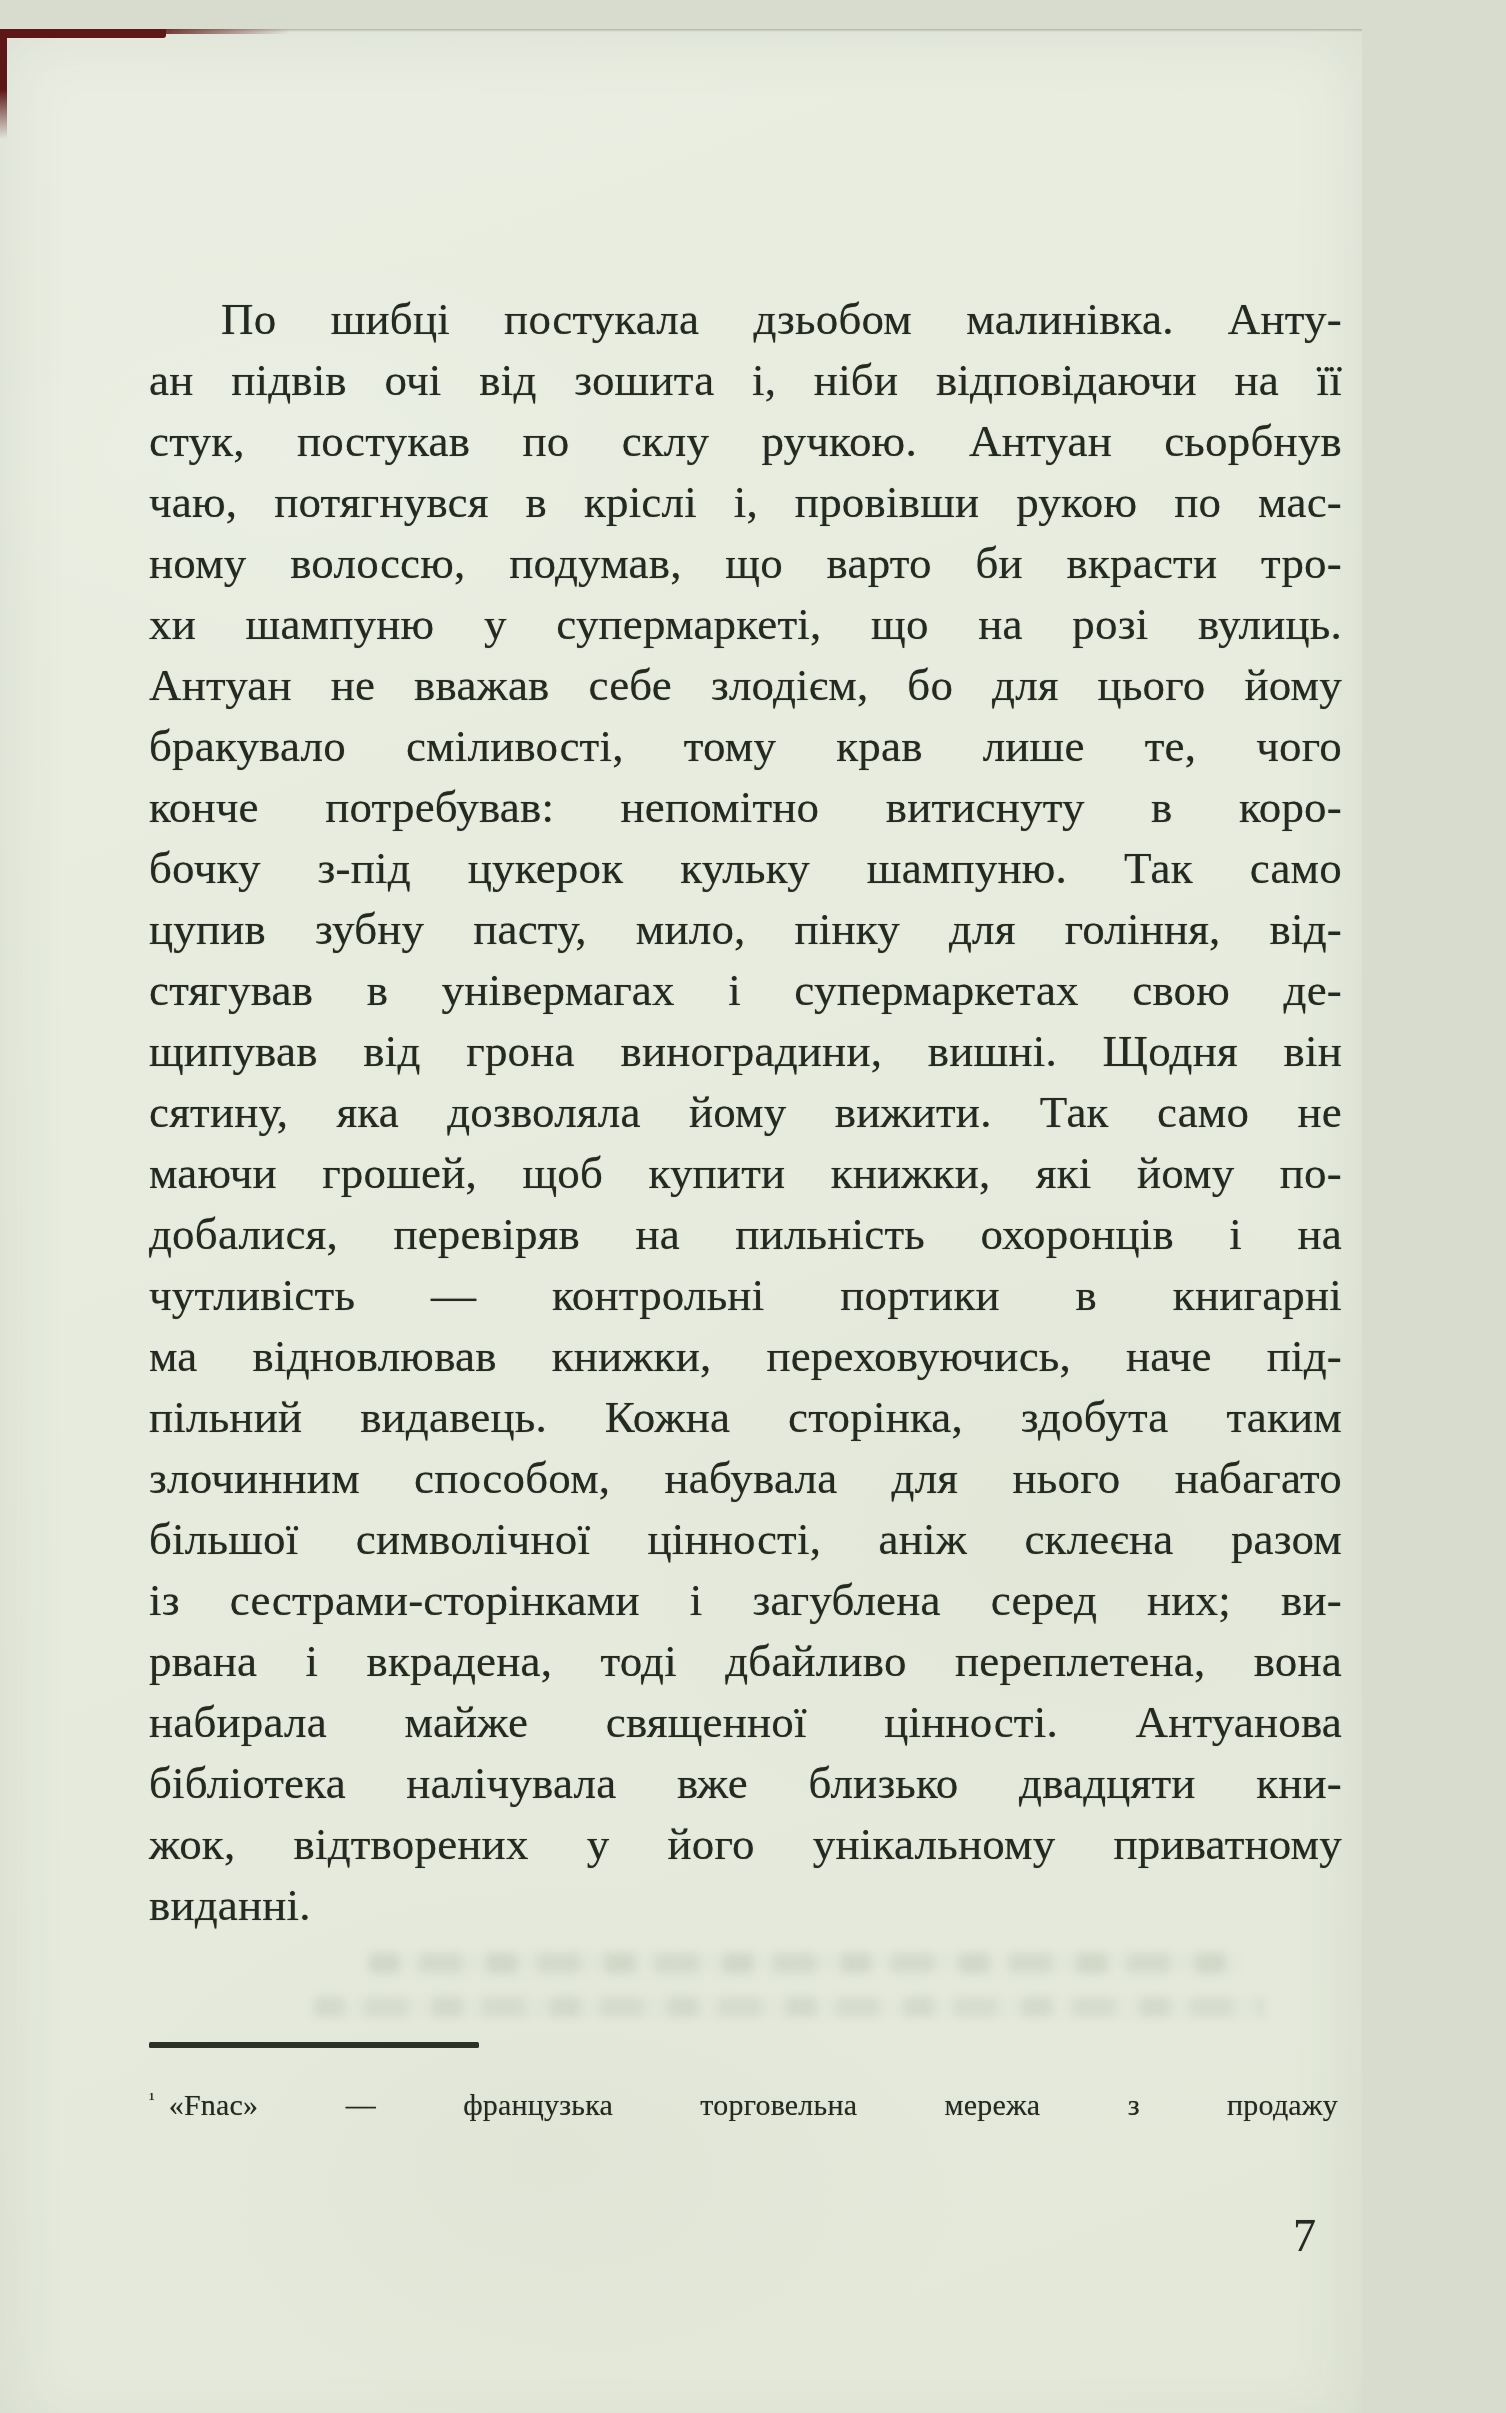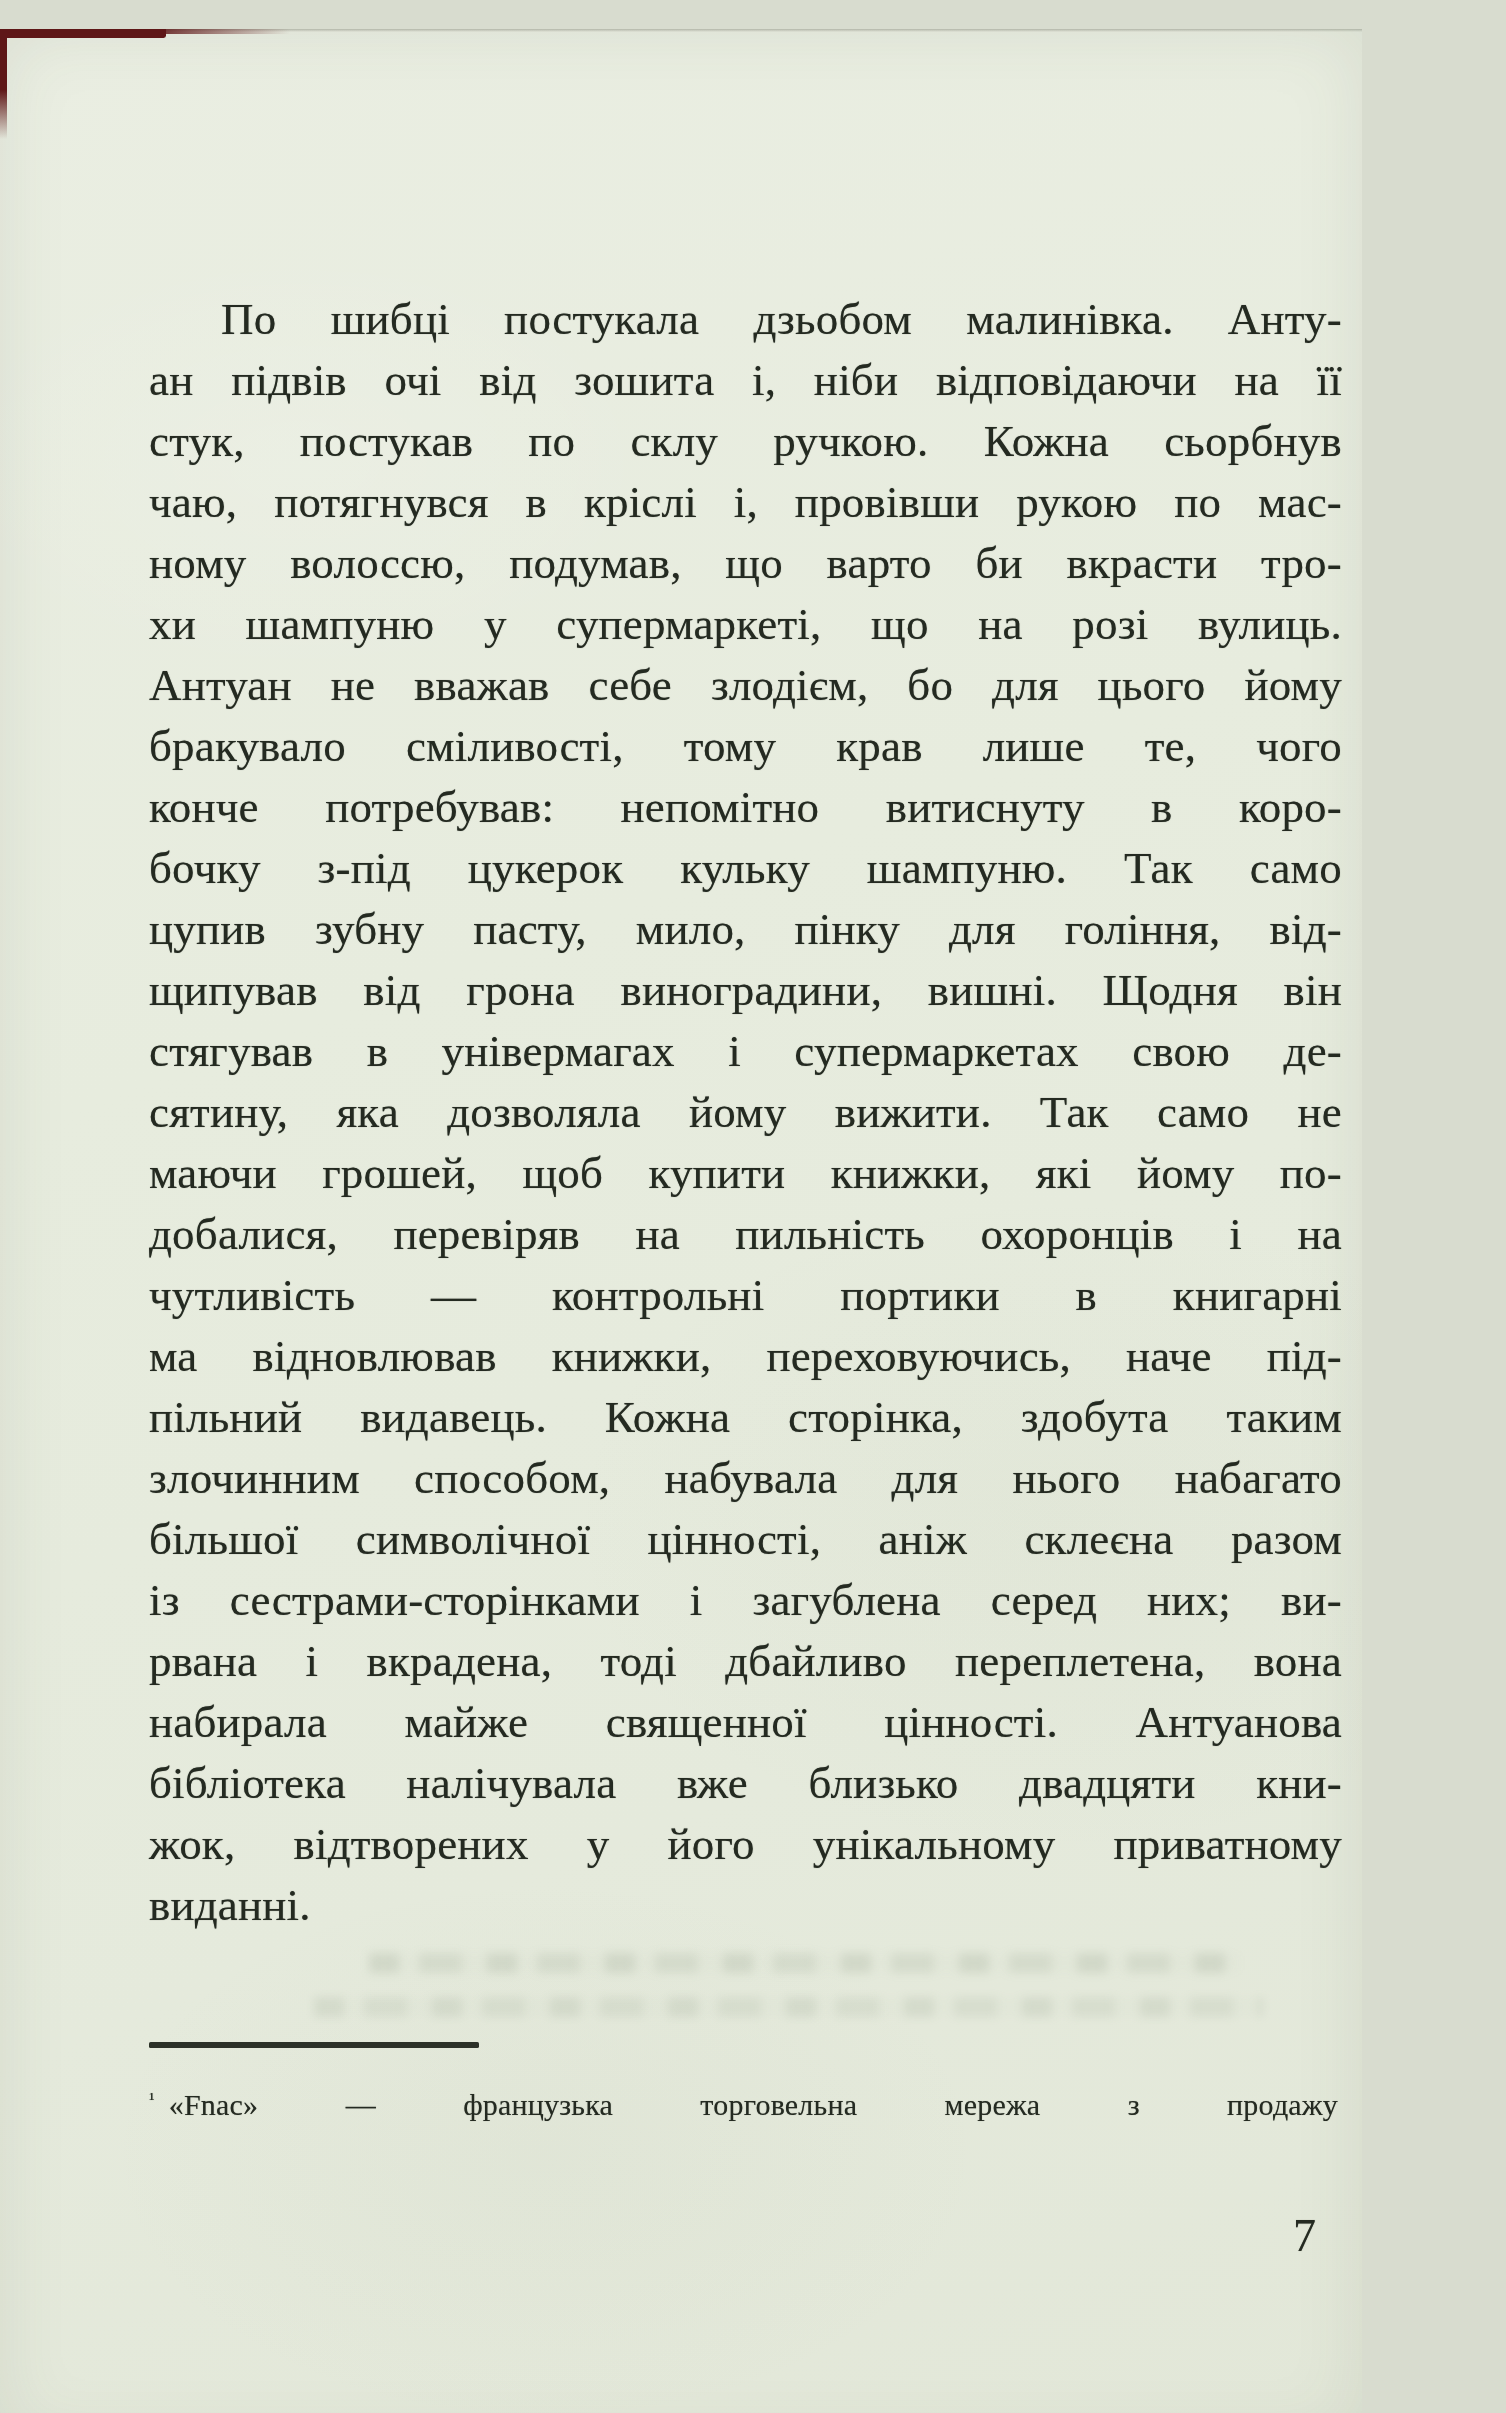--- a/index.html
+++ b/index.html
@@ -143,31 +143,31 @@
   <div class="mottle"></div>
 
   <div class="edge-top-line"></div>
   <div class="edge-red-top"></div>
   <div class="edge-red-top-tail"></div>
   <div class="edge-red-left"></div>
 
   <div class="body-text">
     <div class="line indent">По шибці постукала дзьобом малинівка. Анту-</div>
     <div class="line">ан підвів очі від зошита і, ніби відповідаючи на її</div>
-    <div class="line">стук, постукав по склу ручкою. Кожна сьорбнув</div>
+    <div class="line">стук, постукав по склу ручкою. Антуан сьорбнув</div>
     <div class="line">чаю, потягнувся в кріслі і, провівши рукою по мас-</div>
     <div class="line">ному волоссю, подумав, що варто би вкрасти тро-</div>
     <div class="line">хи шампуню у супермаркеті, що на розі вулиць.</div>
     <div class="line">Антуан не вважав себе злодієм, бо для цього йому</div>
     <div class="line">бракувало сміливості, тому крав лише те, чого</div>
     <div class="line">конче потребував: непомітно витиснуту в коро-</div>
     <div class="line">бочку з-під цукерок кульку шампуню. Так само</div>
     <div class="line">цупив зубну пасту, мило, пінку для гоління, від-</div>
+    <div class="line">стягував в універмагах і супермаркетах свою де-</div>
     <div class="line">щипував від грона виноградини, вишні. Щодня він</div>
-    <div class="line">стягував в універмагах і супермаркетах свою де-</div>
     <div class="line">сятину, яка дозволяла йому вижити. Так само не</div>
     <div class="line">маючи грошей, щоб купити книжки, які йому по-</div>
     <div class="line">добалися, перевіряв на пильність охоронців і на</div>
     <div class="line">чутливість — контрольні портики в книгарні</div>
     <div class="line">ма відновлював книжки, переховуючись, наче під-</div>
     <div class="line">пільний видавець. Кожна сторінка, здобута таким</div>
     <div class="line">злочинним способом, набувала для нього набагато</div>
     <div class="line">більшої символічної цінності, аніж склеєна разом</div>
     <div class="line">із сестрами-сторінками і загублена серед них; ви-</div>
     <div class="line">рвана і вкрадена, тоді дбайливо переплетена, вона</div>

